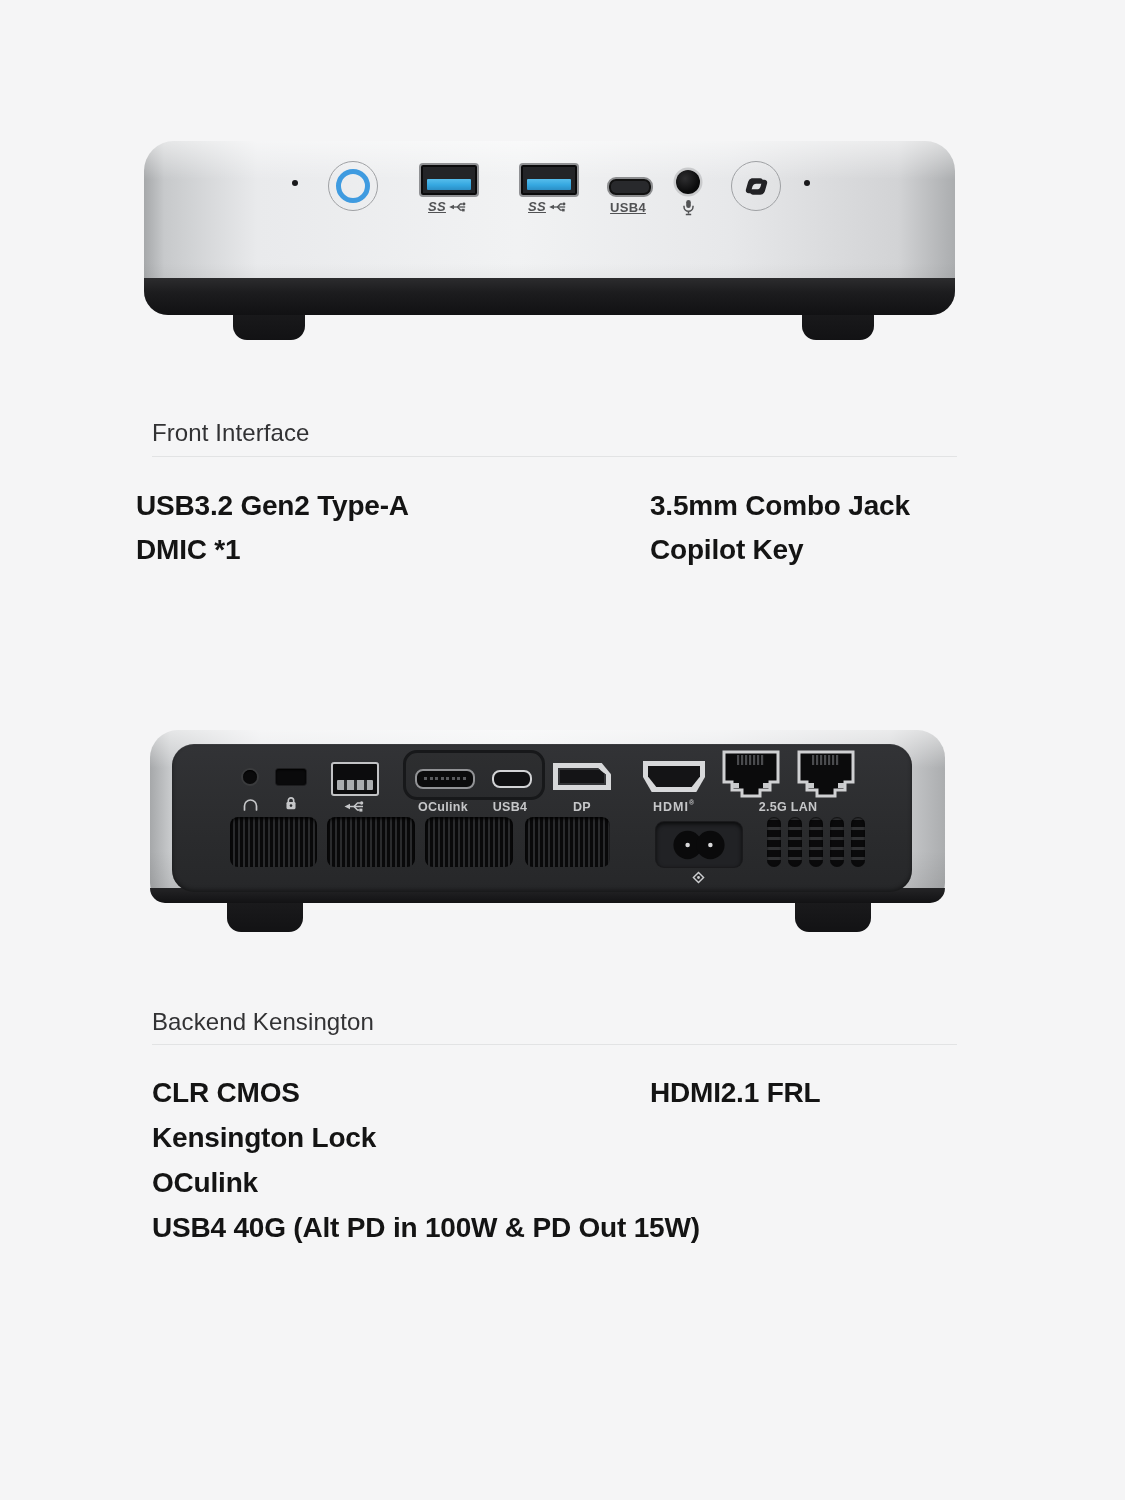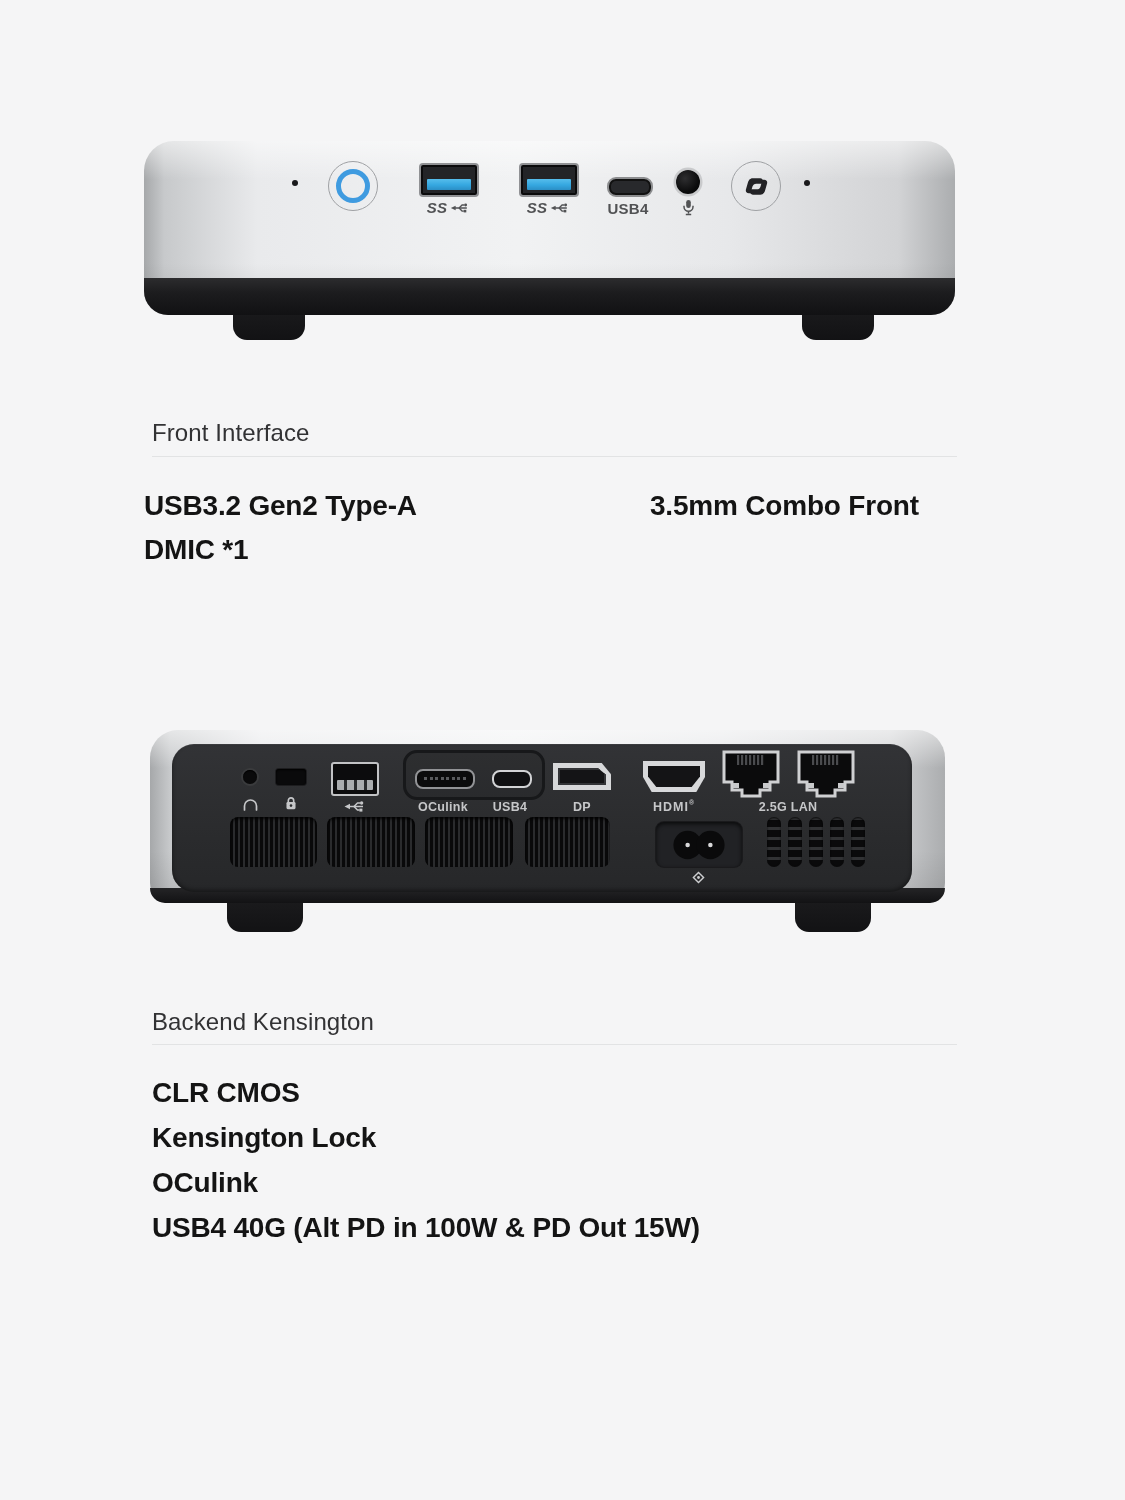--- a/index.html
+++ b/index.html
@@ -59,21 +59,21 @@
     box-shadow:inset 0 2px 3px rgba(0,0,0,.8);}
   .vent-col{border-radius:7px;
     background:repeating-linear-gradient(0deg,#0a0a0b 0 7px,#313234 7px 10px);
     box-shadow:inset 0 1px 2px rgba(0,0,0,.8);}
   .inlet-recess{background:#212225;border-radius:8px;box-shadow:inset 0 2px 4px rgba(0,0,0,.7),0 0 0 1px #1a1a1c;
     display:flex;align-items:center;justify-content:center;}
 
   
   .plbl{position:absolute;transform:translateX(-50%);font-weight:bold;white-space:nowrap;}
   .plbl-back{font-size:12.5px;color:#c6c7c9;letter-spacing:.3px;}
-  .plbl-front{font-size:15px;color:#515254;letter-spacing:.3px;}
+  .plbl-front{font-size:13px;color:#515254;letter-spacing:.3px;text-decoration:underline;}
   .hdmi-word{letter-spacing:1px;font-size:12.5px;}
   .reg{font-size:7px;vertical-align:top;position:relative;top:-1px;}
   .ss-wrap{display:flex;align-items:center;gap:1px;}
 
   
   .sec-heading{position:absolute;left:152px;font-size:24px;color:#323234;letter-spacing:.1px;}
   .divider{position:absolute;left:152px;width:805px;height:1px;background:#e2e3e4;}
   .spec-col{position:absolute;font-size:28px;font-weight:bold;color:#141414;letter-spacing:-.2px;}
   .spec-col div{white-space:nowrap;}
   .fspec div{height:44px;line-height:44px;}
@@ -147,26 +147,27 @@
           <path d="M18 21.5 h-8.8 a3.1 3.1 0 0 1 -3 -3.9 l.5 -1.7 h6.5 a4.2 4.2 0 0 0 4 -3 l2 -7 H21 a3.1 3.1 0 0 1 3 3.9 l-2.3 8.2 a5 5 0 0 1 -4.7 3.5 Z"></path>
         </g>
       </svg>
     </div>
 
     <div class="abs pin-dot" style="left:804px;top:180px;"></div>
   </div>
 
   <div class="sec-heading" style="top:419px;">Front Interface</div>
   <div class="divider" style="top:456px;"></div>
-  <div class="spec-col fspec" style="left:144px;top:484px;">
+  <div class="spec-col fspec" style="left:136px;top:484px;">
     <div>USB3.2 Gen2 Type-A</div>
     <div>DMIC *1</div>
   </div>
   <div class="spec-col fspec" style="left:650px;top:484px;">
-    <div>3.5mm Combo Front</div>
+    <div>3.5mm Combo Jack</div>
+    <div>Copilot Key</div>
   </div>
 
   <div>
     <div class="abs foot" style="left:227px;top:880px;width:76px;height:52px;"></div>
     <div class="abs foot" style="left:795px;top:880px;width:76px;height:52px;"></div>
     <div class="abs chassis back-chassis"></div>
     <div class="abs back-base"></div>
     <div class="abs back-panel"></div>
 
     <div class="abs jack-back" style="left:243px;top:770px;width:14px;height:14px;"></div>
@@ -273,15 +274,16 @@
 
   <div class="sec-heading" style="top:1008px;">Backend Kensington</div>
   <div class="divider" style="top:1044px;"></div>
   <div class="spec-col bspec" style="left:152px;top:1070px;">
     <div>CLR CMOS</div>
     <div>Kensington Lock</div>
     <div>OCulink</div>
     <div>USB4 40G (Alt PD in 100W &amp; PD Out 15W)</div>
   </div>
   <div class="spec-col bspec" style="left:650px;top:1070px;">
+    <div>HDMI2.1 FRL</div>
   </div>
 
 </div>
 
 </body></html>

